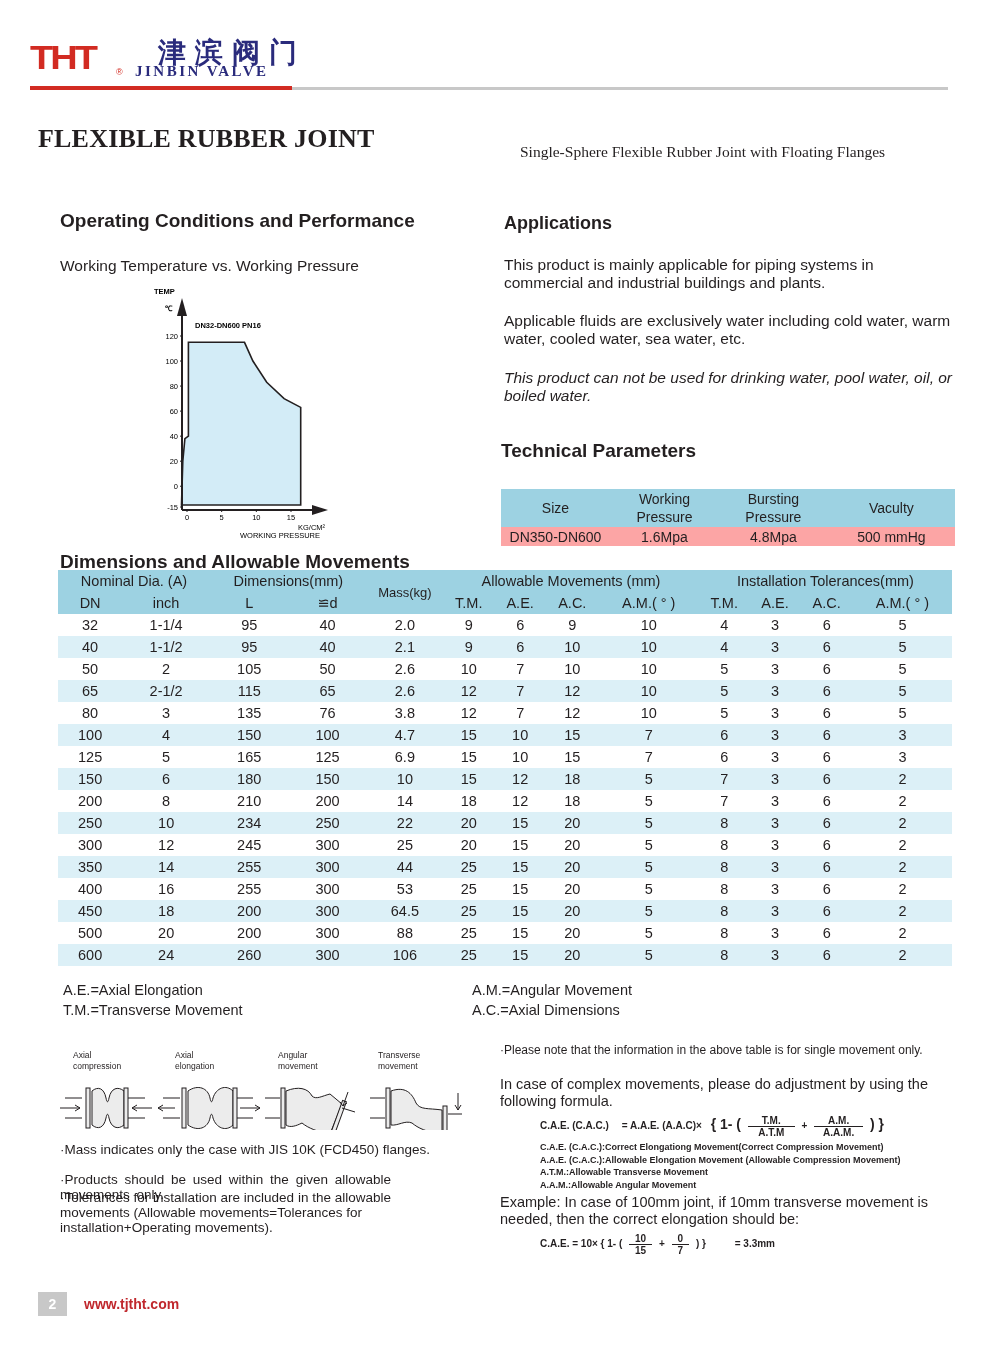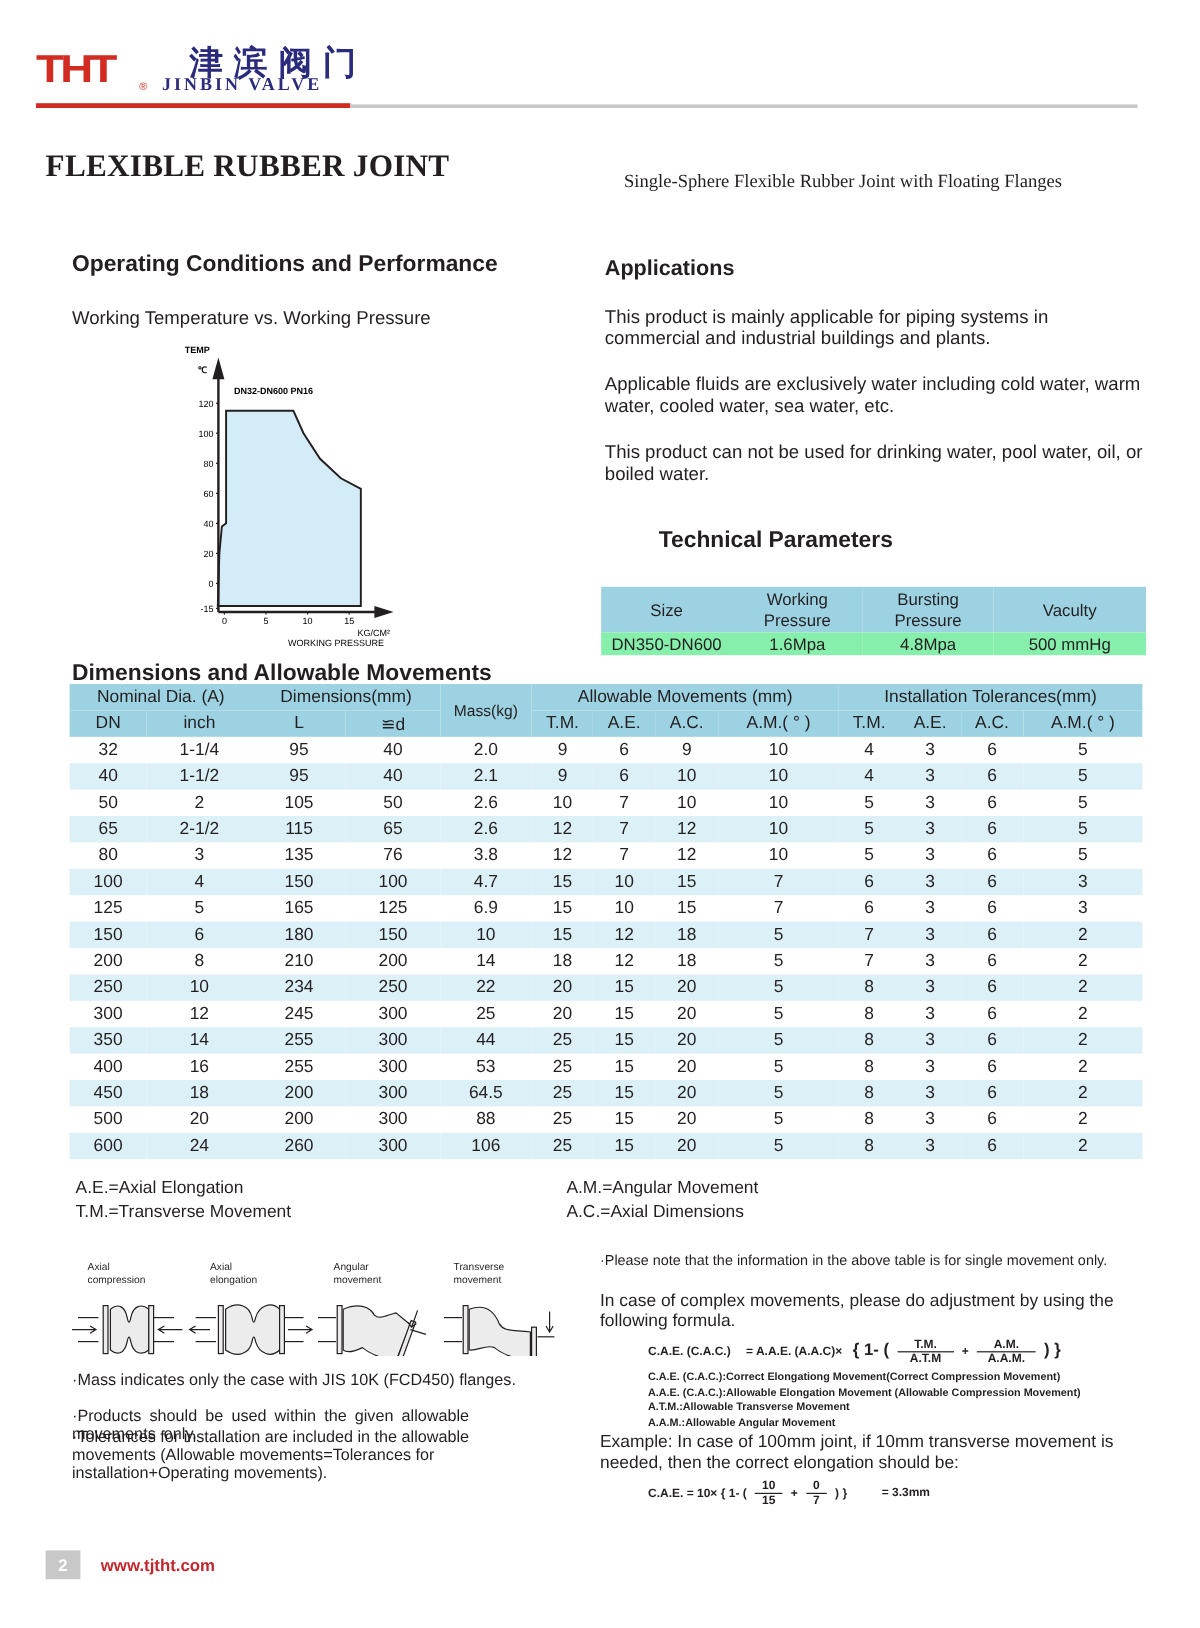--- a/index.html
+++ b/index.html
@@ -20,21 +20,21 @@
   .h2 { font-weight: bold; font-size: 19px; color: #231f20; }
   .body-txt { font-size: 15.5px; line-height: 18px; color: #231f20; }
 
   
   .chart-svg { left: 130px; top: 280px; }
 
   
   .tp { left: 501px; top: 489px; width: 454px; border-collapse: collapse; font-size: 14px; text-align: center; }
   .tp th { background: #9dd2e2; font-weight: normal; height: 38px; line-height: 18px; }
   .tp td { height: 19px; }
-  .tp tr.alt td { background: #86efac; }
+  .tp tr.alt td { background: #fca5a5; }
 
   
   .dt { left: 58px; top: 570px; width: 894px; border-collapse: collapse; font-size: 14.5px; text-align: center; }
   .dt th { background: #9dd2e2; font-weight: normal; height: 22px; font-size: 14.5px; }
   .dt td { height: 22px; }
   .dt tr.alt td { background: #dcf0f7; }
 
   .legend-txt { font-size: 14.5px; line-height: 20px; }
 
   .diag-svg { left: 60px; top: 1048px; }
@@ -99,23 +99,23 @@
   <text x="24" y="14" font-size="7.5" font-weight="bold" font-family="Liberation Sans, sans-serif">TEMP</text>
   <text x="35" y="31" font-size="7.5" font-weight="bold" font-family="Liberation Sans, sans-serif">℃</text>
   <text x="65" y="48" font-size="7.5" font-weight="bold" font-family="Liberation Sans, sans-serif">DN32-DN600  PN16</text>
   <text x="168" y="250" font-size="7.5" font-family="Liberation Sans, sans-serif">KG/CM²</text>
   <text x="110" y="258" font-size="7.5" font-family="Liberation Sans, sans-serif">WORKING PRESSURE</text>
 </svg>
 
 <div class="abs h2" style="left:504px; top:213px; font-size:18px;">Applications</div>
 <div class="abs body-txt" style="left:504px; top:256px; width:450px;">This product is mainly applicable for piping systems in commercial and industrial buildings and plants.</div>
 <div class="abs body-txt" style="left:504px; top:312px; width:450px;">Applicable fluids are exclusively water including cold water, warm water, cooled water, sea water, etc.</div>
-<div class="abs body-txt" style="left:504px; top:369px; width:450px;">This product can not be used for drinking water, pool water, oil, or boiled water.</div>
-
-<div class="abs h2" style="left:501px; top:440px;margin-left:48px;">Technical Parameters</div>
+<div class="abs body-txt" style="left:504px; top:369px; width:450px;font-style:italic;">This product can not be used for drinking water, pool water, oil, or boiled water.</div>
+
+<div class="abs h2" style="left:501px; top:440px;">Technical Parameters</div>
 <table class="abs tp">
   <thead>
     <tr>
       <th style="width:24%">Size</th>
       <th style="width:24%; padding:0 20px;">Working Pressure</th>
       <th style="width:24%; padding:0 20px;">Bursting Pressure</th>
       <th style="width:28%">Vaculty</th>
     </tr>
   </thead>
   <tbody id="tp-body">

